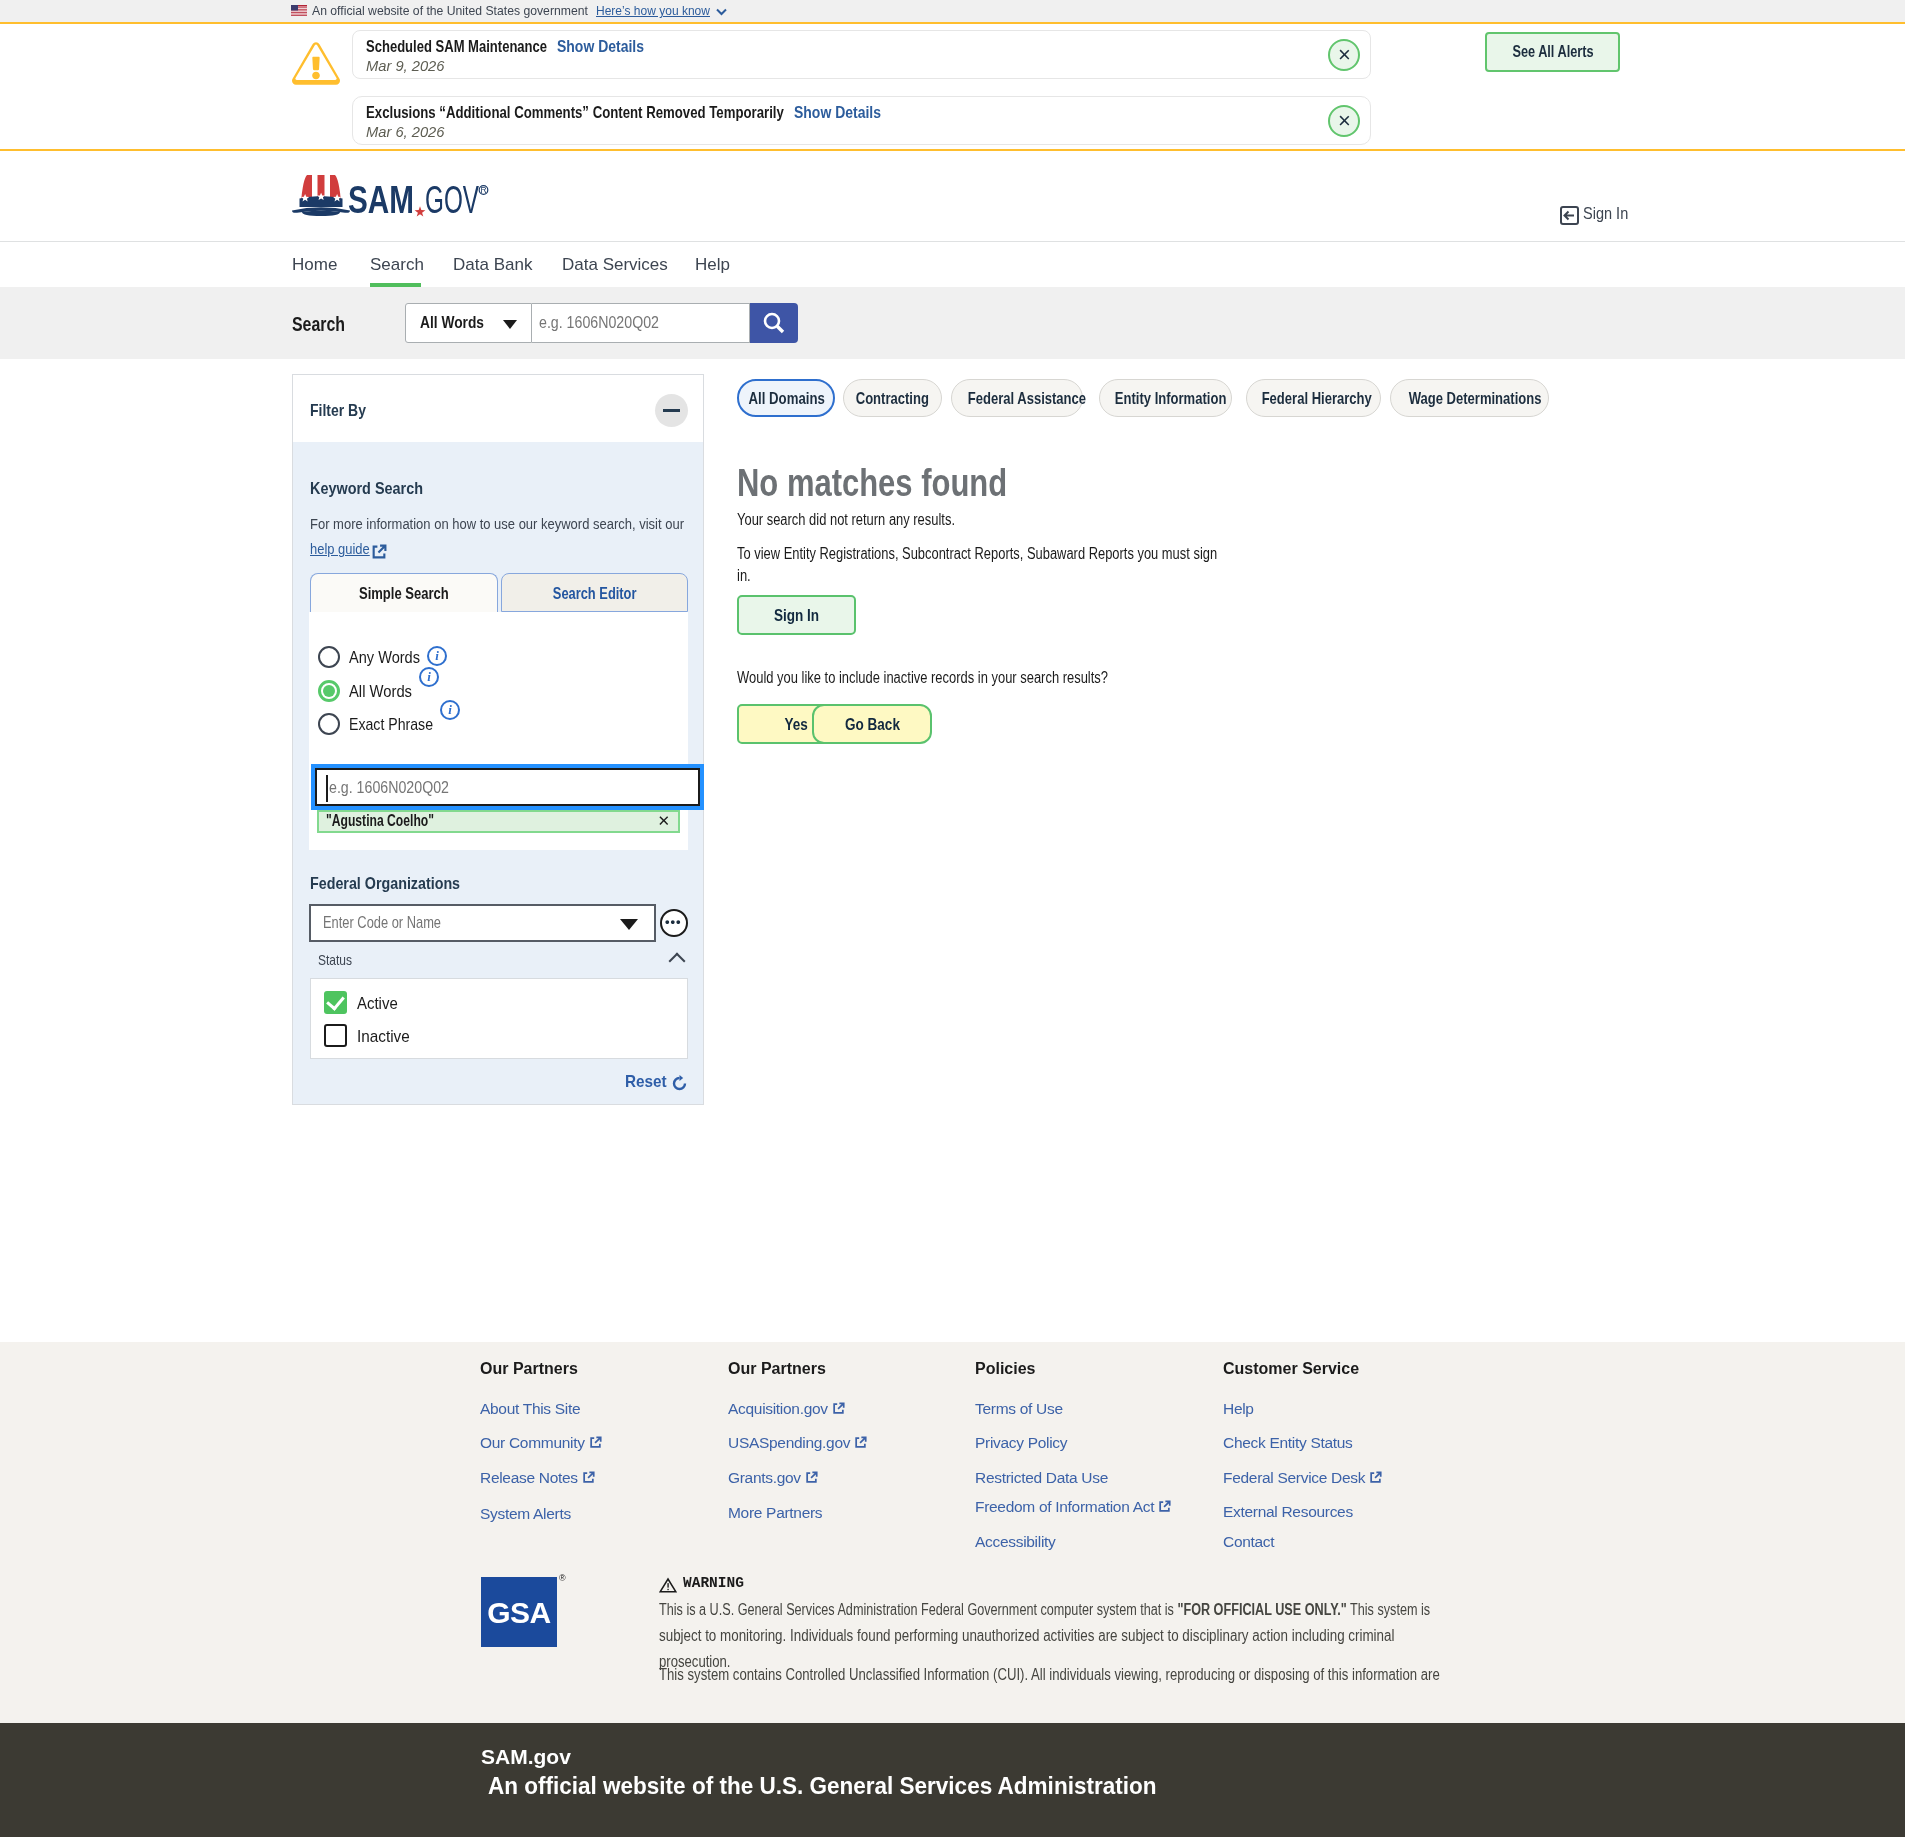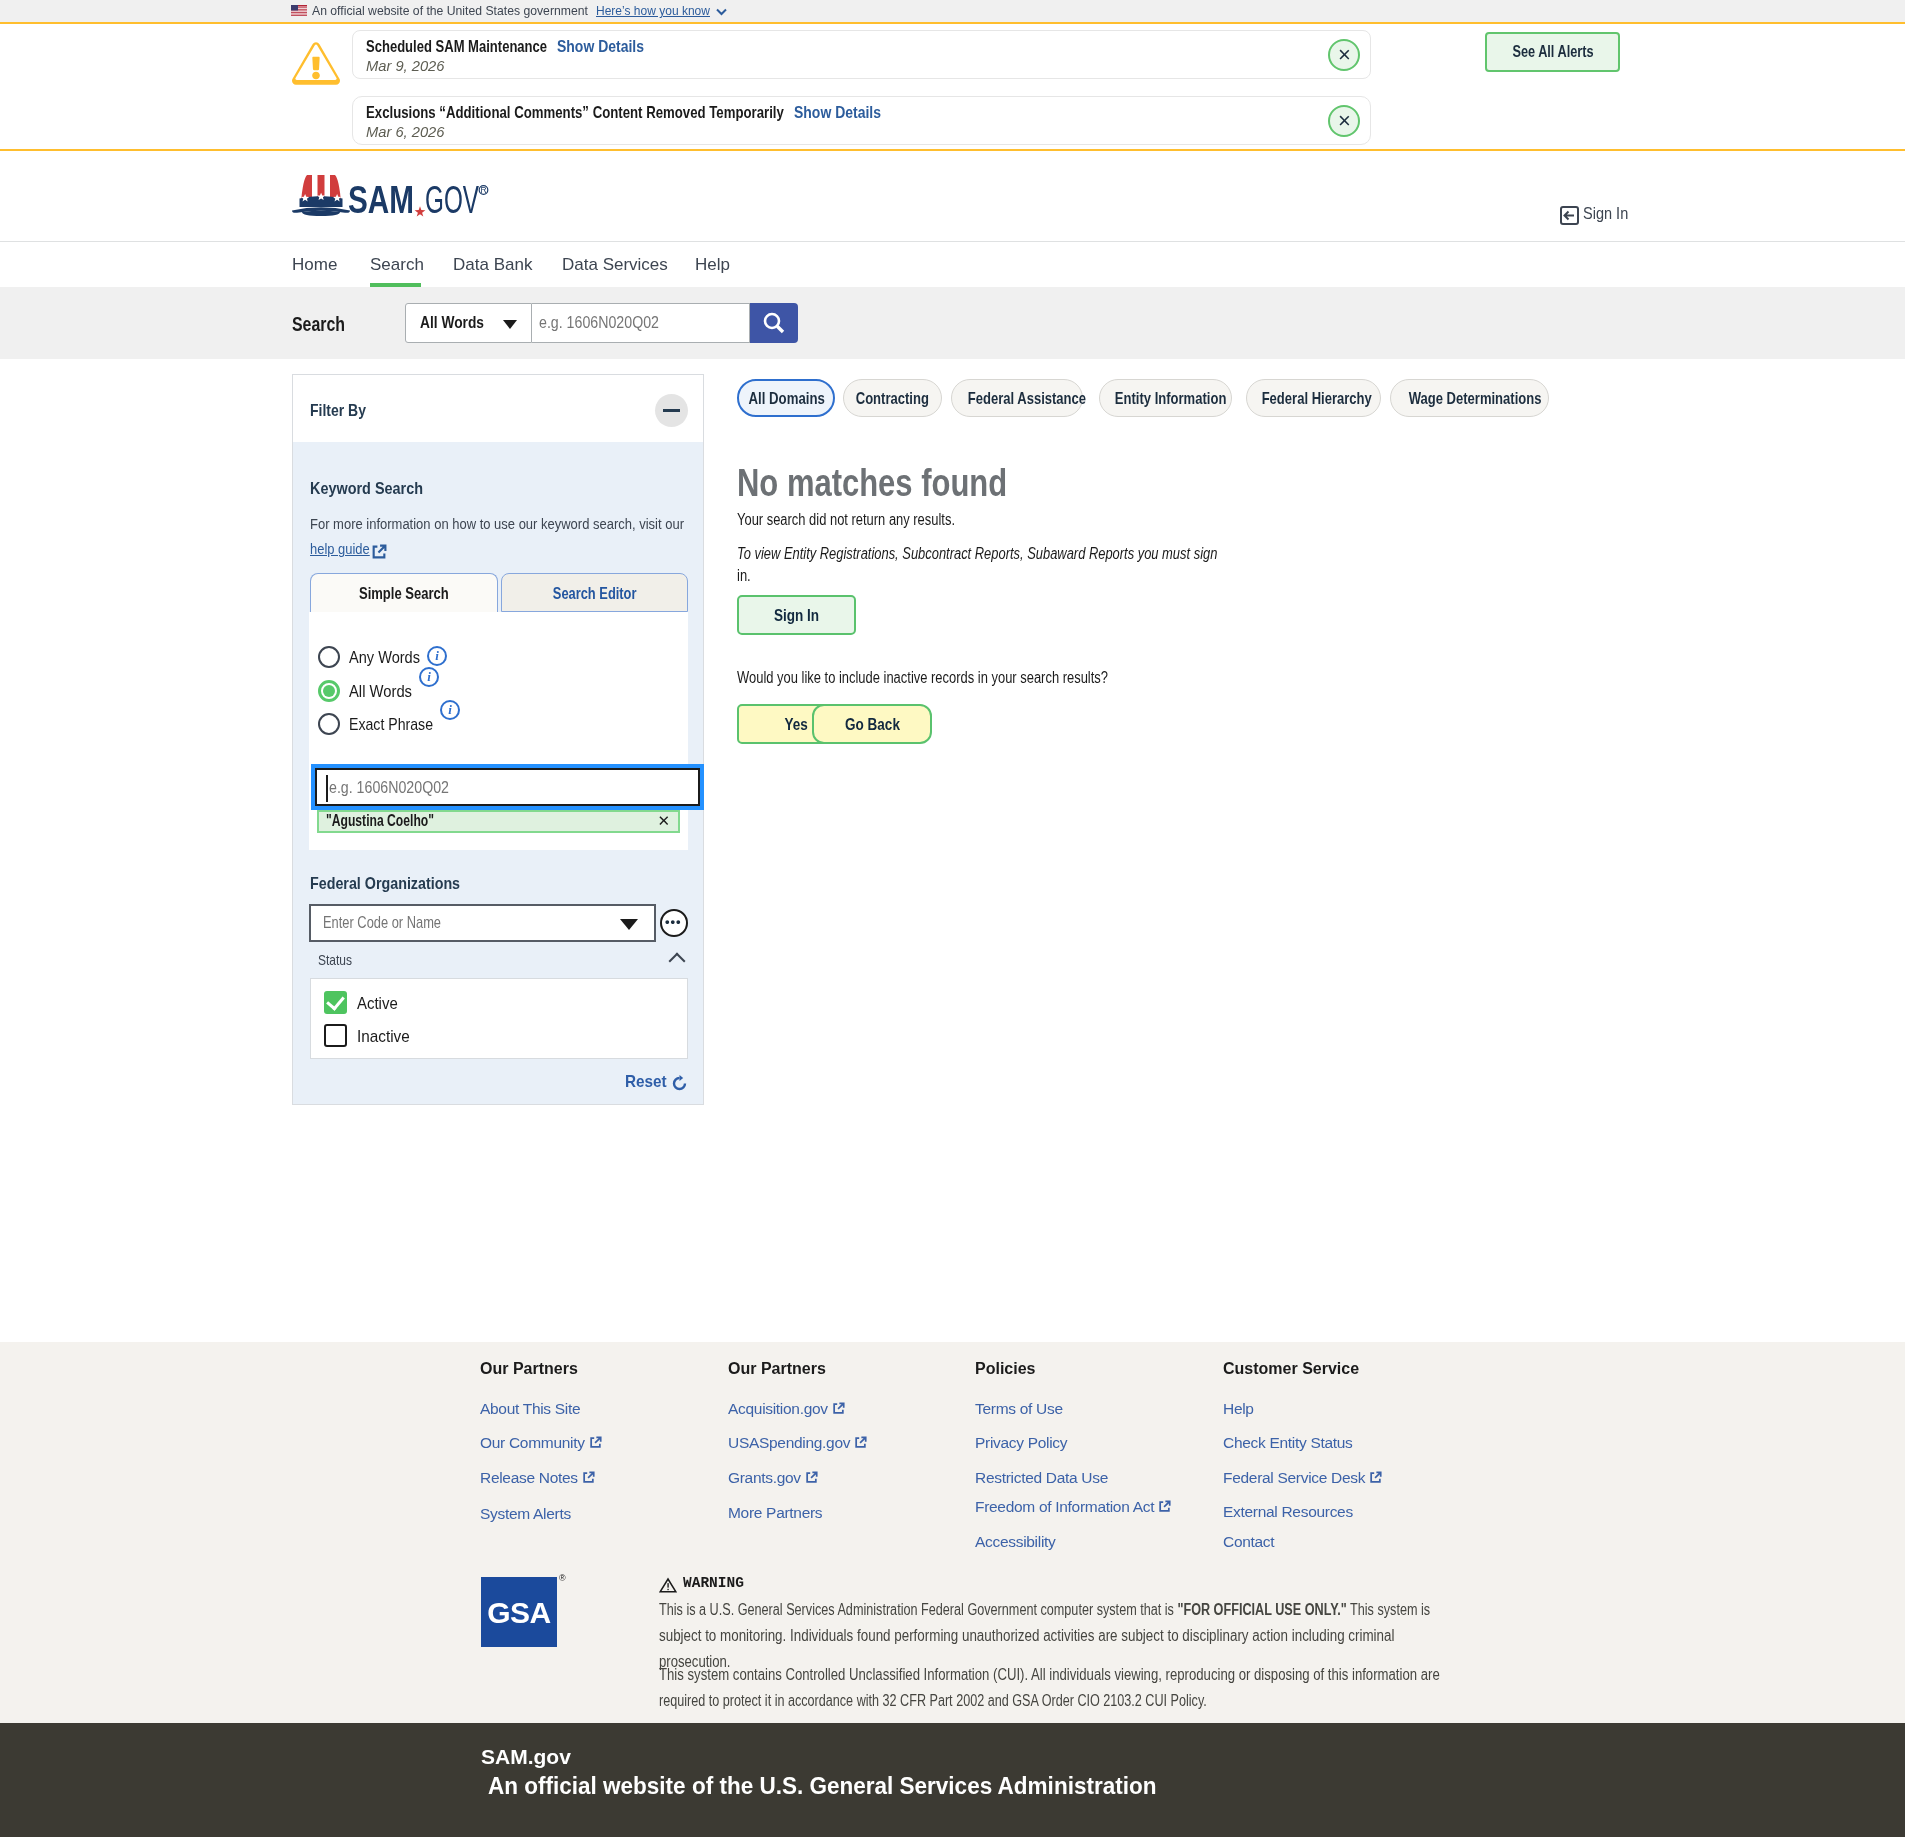--- a/index.html
+++ b/index.html
@@ -234,21 +234,21 @@
 
 <div class="pill on" style="left:737px; width:98px;"><span class="tc" style="transform:scaleX(0.80);">All Domains</span></div>
 <div class="pill off" style="left:843px; width:99px;"><span class="tc" style="transform:scaleX(0.79);">Contracting</span></div>
 <div class="pill off" style="left:951px; width:132px;"><span class="tc" style="transform:scaleX(0.79);">Federal Assistance</span></div>
 <div class="pill off" style="left:1099px; width:133px;"><span class="tc" style="transform:scaleX(0.79);">Entity Information</span></div>
 <div class="pill off" style="left:1246px; width:135px;"><span class="tc" style="transform:scaleX(0.79);">Federal Hierarchy</span></div>
 <div class="pill off" style="left:1390px; width:159px;"><span class="tc" style="transform:scaleX(0.79);">Wage Determinations</span></div>
 
 <div class="nmf"><span class="t" style="transform:scaleX(0.815);">No matches found</span></div>
 <div class="rtx" style="top:511px;"><span class="t" style="transform:scaleX(0.808);">Your search did not return any results.</span></div>
-<div class="rtx" style="top:545px;font-style:italic;"><span class="t" style="transform:scaleX(0.807);">To view Entity Registrations, Subcontract Reports, Subaward Reports you must sign</span></div>
+<div class="rtx" style="top:545px;"><span class="t" style="transform:scaleX(0.807);">To view Entity Registrations, Subcontract Reports, Subaward Reports you must sign</span></div>
 <div class="rtx" style="top:567px;"><span class="t" style="transform:scaleX(0.81);">in.</span></div>
 <div class="gbtn" style="left:737px; top:595px; width:119px;"><span class="tc" style="transform:scaleX(0.82);">Sign In</span></div>
 <div class="rtx" style="top:669px;"><span class="t" style="transform:scaleX(0.809);">Would you like to include inactive records in your search results?</span></div>
 <div class="gbtn white" style="left:737px; top:704px; width:119px;"><span class="tc" style="transform:scaleX(0.82);">Yes</span></div>
 <div class="gbtn white" style="left:812px; top:704px; width:120px;border-radius:12px;"><span class="tc" style="transform:scaleX(0.82);">Go Back</span></div>
 
 <div class="footer"></div>
 <div class="fcolh" style="left:480px;">Our Partners</div>
 <div class="flink" style="left:480px; top:1400px;">About This Site</div>
 <div class="flink" style="left:480px; top:1434px;">Our Community<span class="elink"><svg width="13" height="13" viewBox="0 0 15 15">
@@ -301,17 +301,16 @@
     <rect x="11.2" y="15.6" width="1.8" height="1.8" fill="#1b1b1b"></rect>
   </svg>
 <div class="warnh">WARNING</div>
 <div class="warnp" style="top:1601px;">
   <div><span class="t" style="transform:scaleX(0.790);">This is a U.S. General Services Administration Federal Government computer system that is <b>"FOR OFFICIAL USE ONLY."</b> This system is</span></div>
   <div><span class="t" style="transform:scaleX(0.837);">subject to monitoring. Individuals found performing unauthorized activities are subject to disciplinary action including criminal</span></div>
   <div><span class="t" style="transform:scaleX(0.82);">prosecution.</span></div>
 </div>
 <div class="warnp" style="top:1666px;">
   <div><span class="t" style="transform:scaleX(0.822);">This system contains Controlled Unclassified Information (CUI). All individuals viewing, reproducing or disposing of this information are</span></div>
-  <div><span class="t" style="transform:scaleX(0.788);">required to protect it in accordance with 32 CFR Part 2002 and GSA Order CIO 2103.2 CUI Policy.</span></div>
 </div>
 <div class="dark"></div>
 <div class="abs" style="left:481px; top:1745px; font-size:21px; font-weight:bold; color:#fff;">SAM.gov</div>
 <div class="abs" style="left:481px; top:1772px; font-size:24px; font-weight:bold; color:#fff;margin-left:7px;"><span class="t" style="transform:scaleX(0.938);">An official website of the U.S. General Services Administration</span></div>
 
 </body></html>

